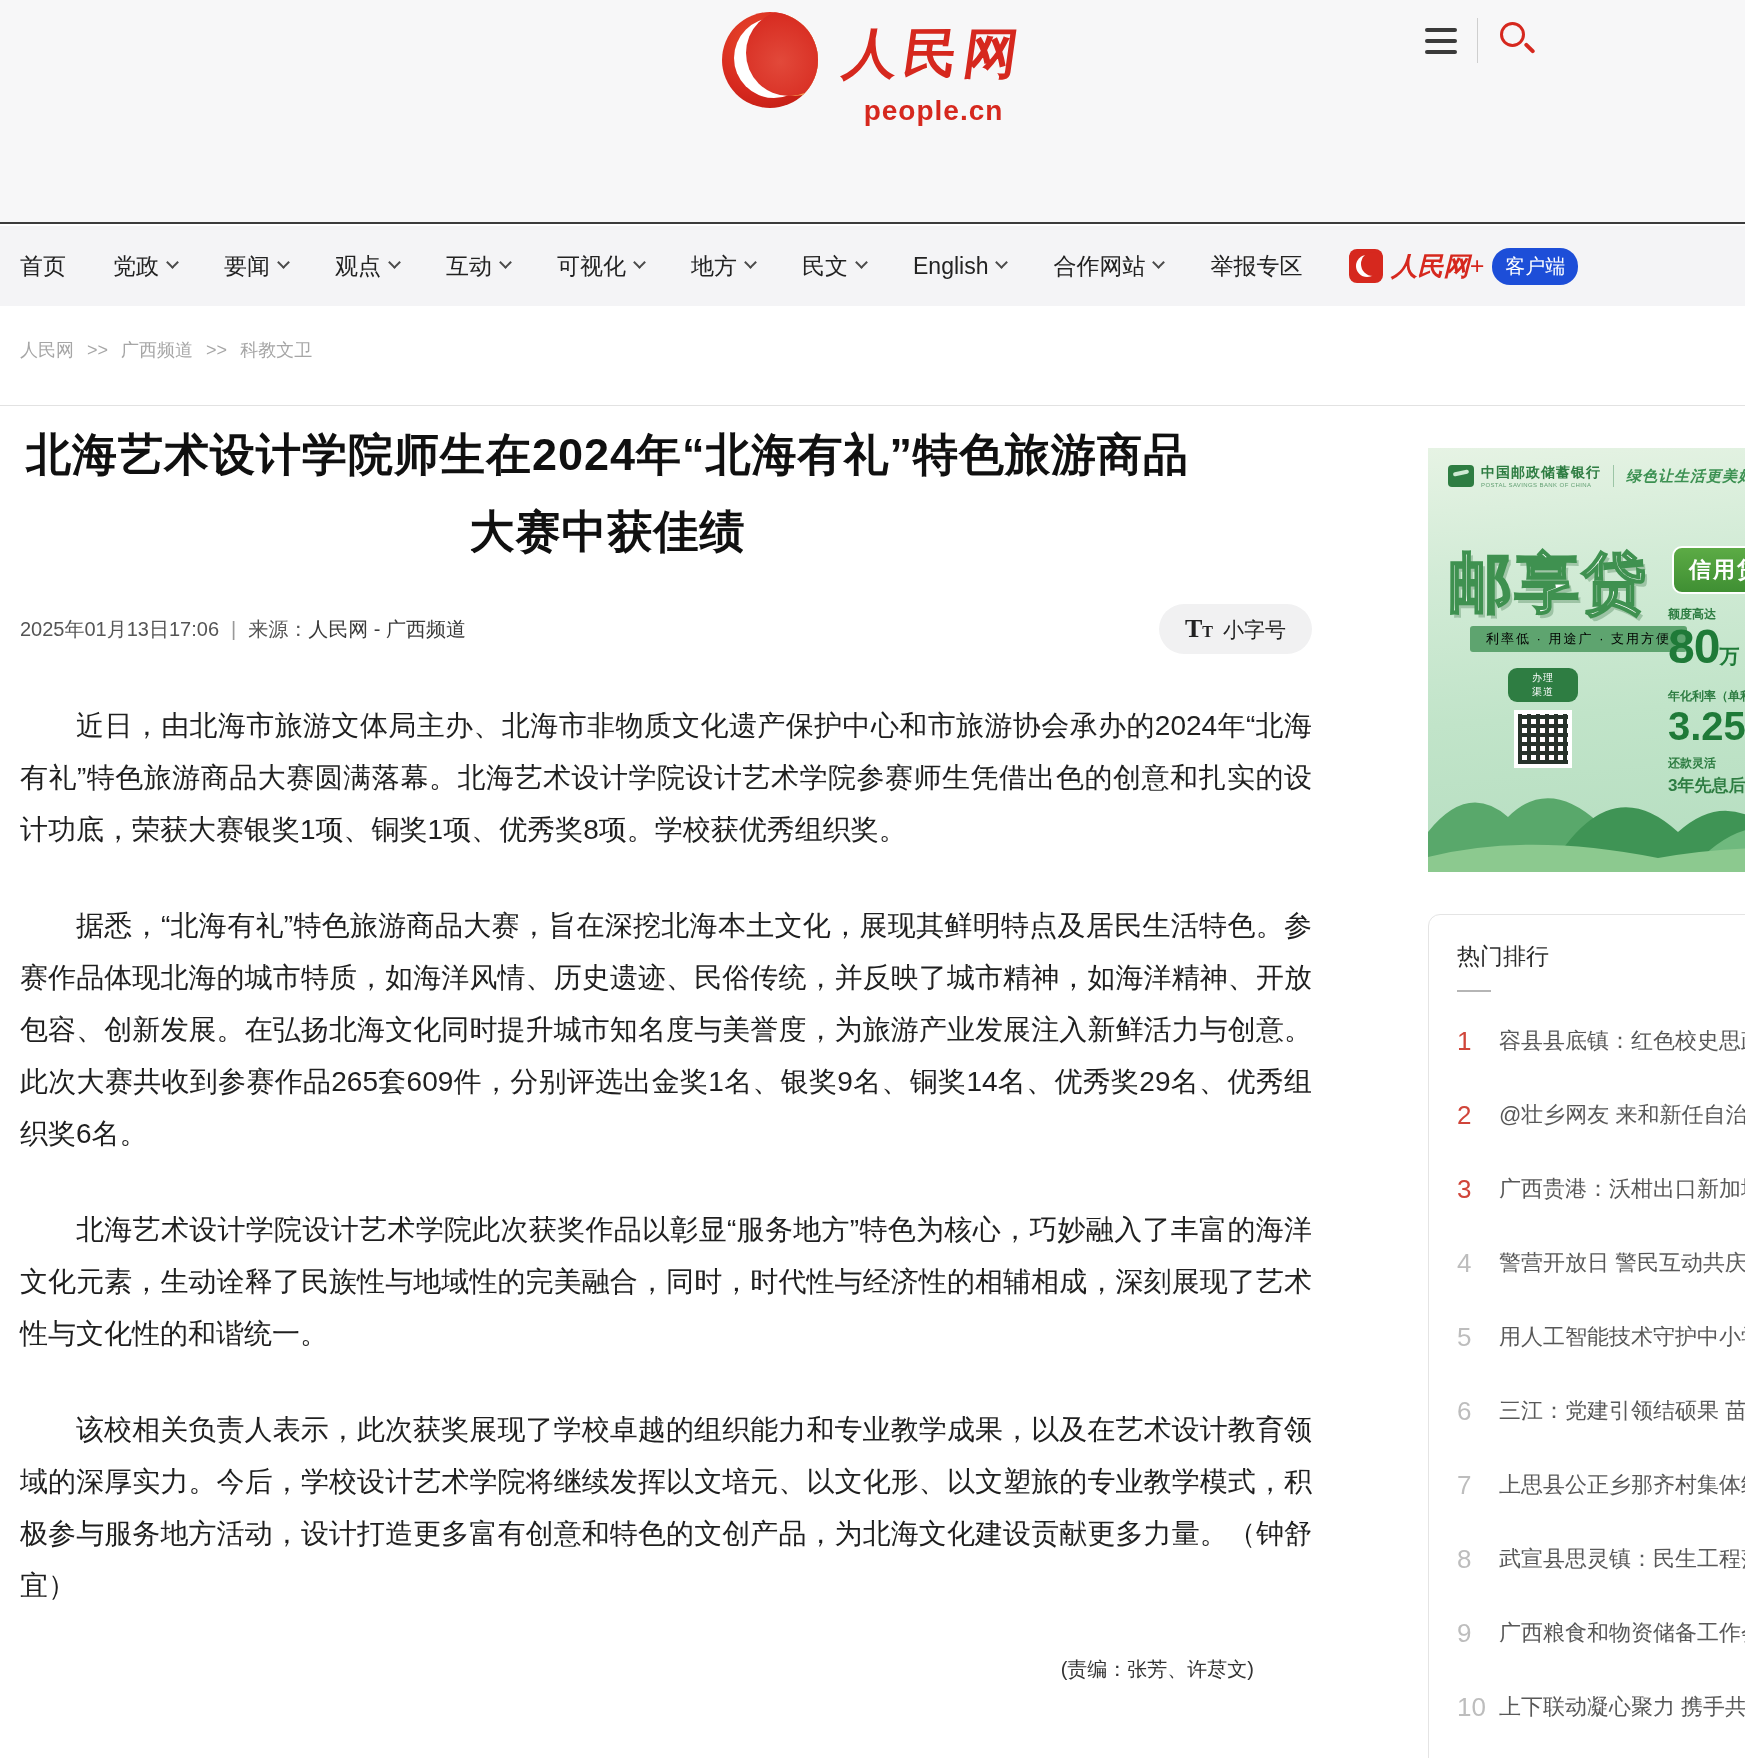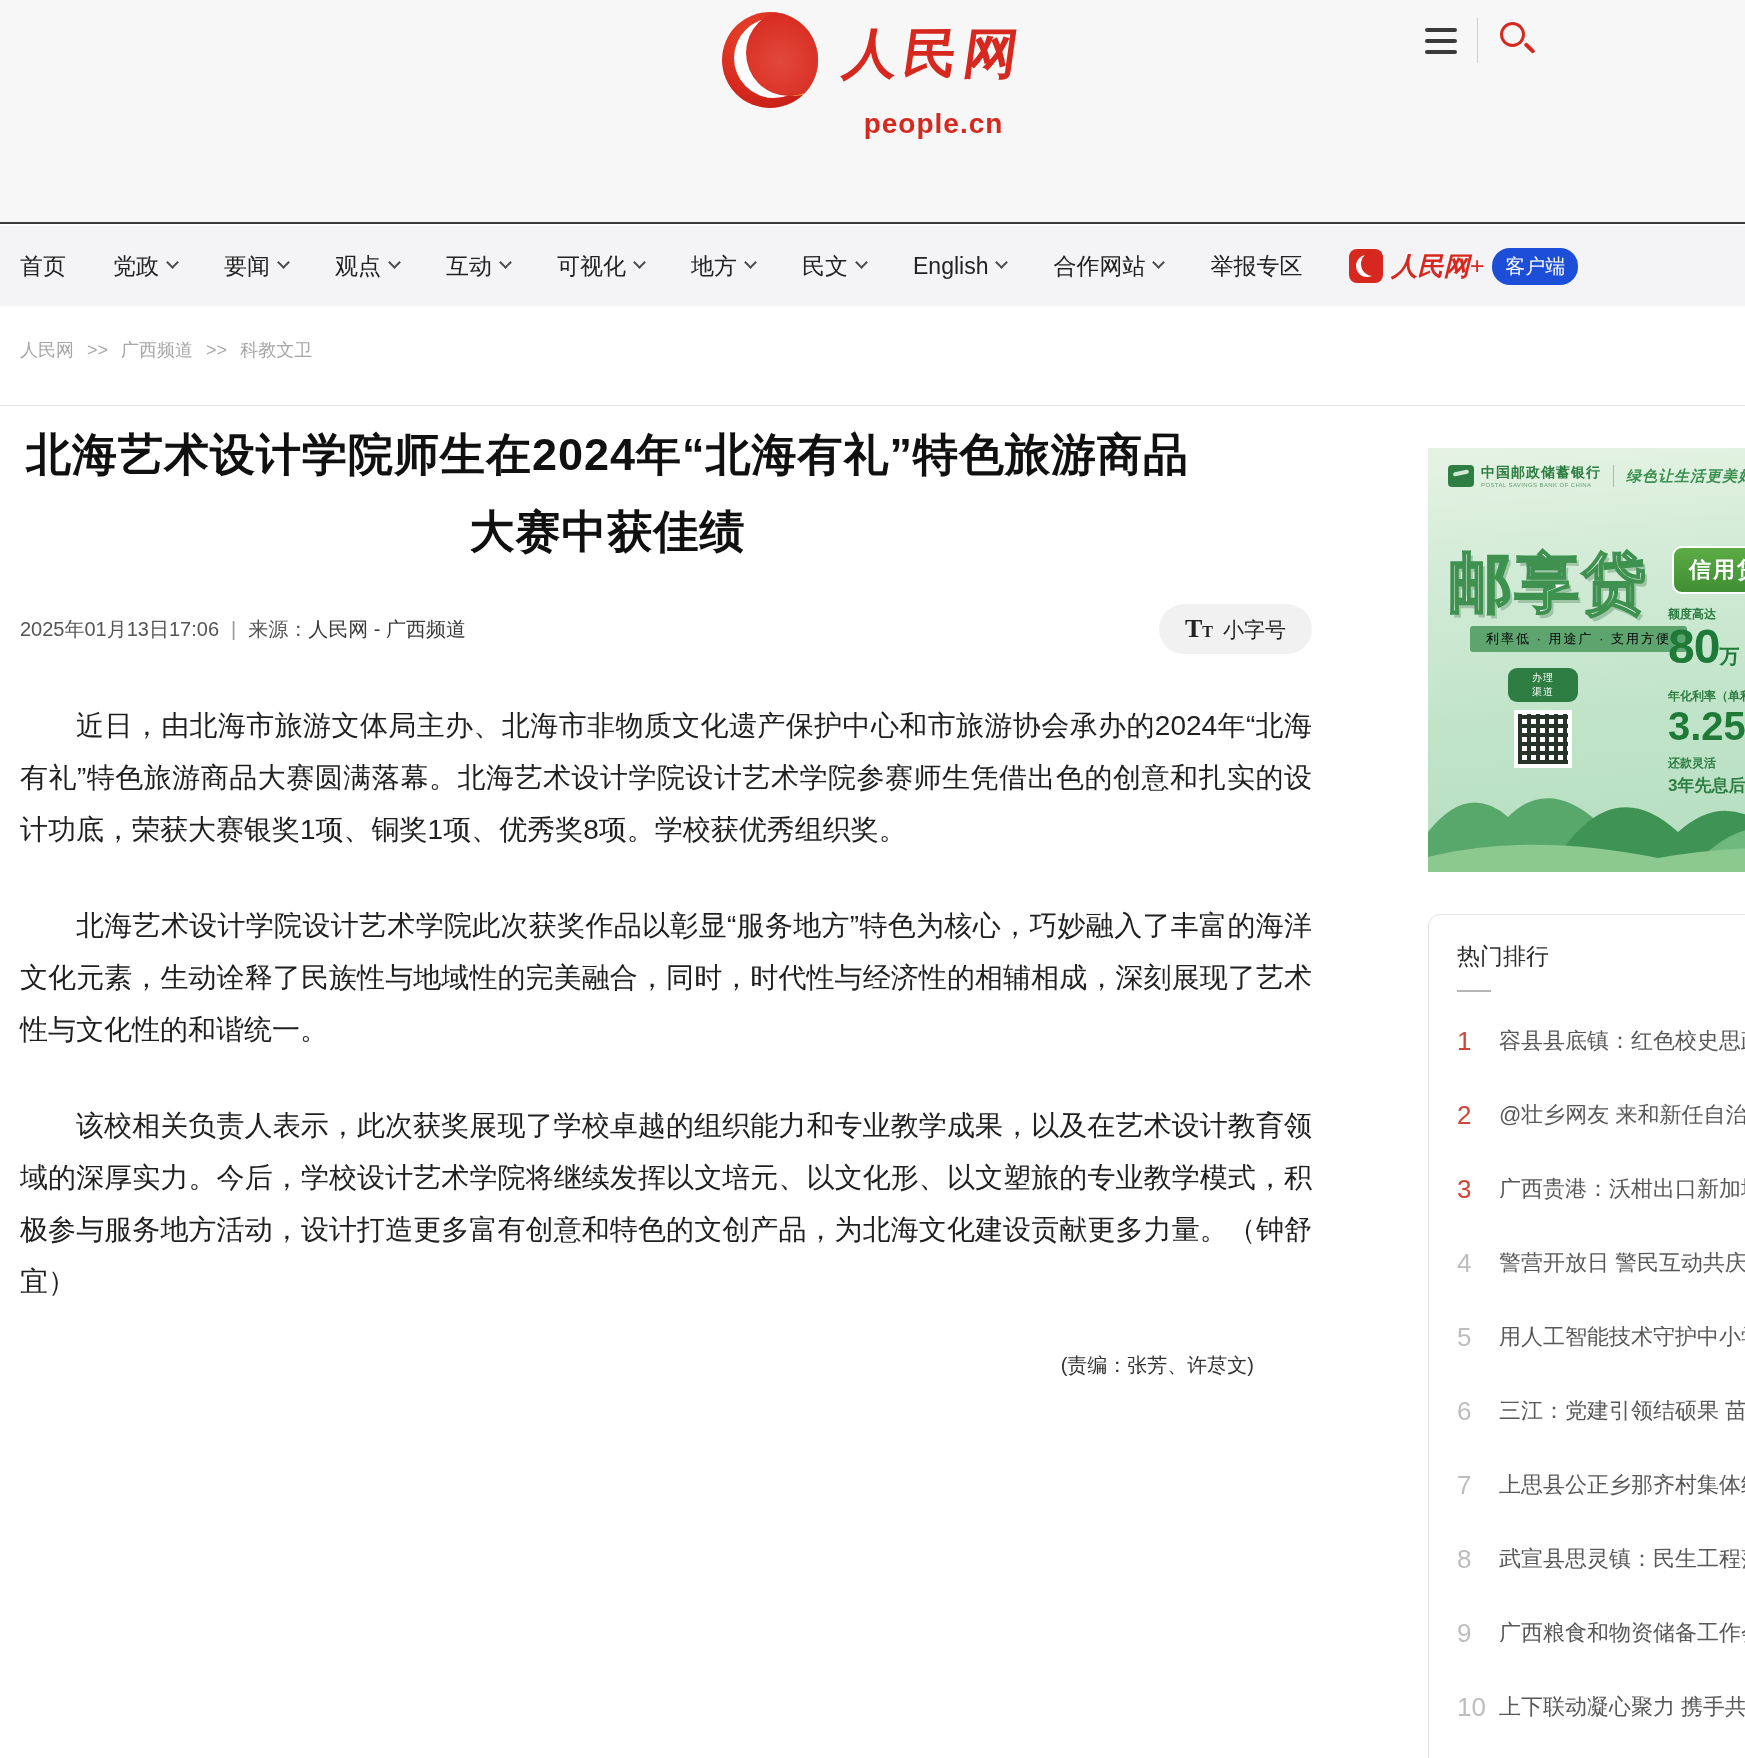--- a/index.html
+++ b/index.html
@@ -17,21 +17,21 @@
   .sphere-orange { position:absolute; right:-10px; top:2px; width:66px; height:82px;
                    border-radius:50%; background:#f2a04c; }
   .sphere-white { position:absolute; left:12px; top:6px; width:80px; height:80px;
                   border-radius:50%; background:#fff; }
   .sphere-red2 { position:absolute; left:24px; top:-2px; width:86px; height:86px;
                  border-radius:50%;
                  background:radial-gradient(circle at 40% 60%, #e2493a 0%, #d6281e 75%); }
   .logo-texts { display:flex; flex-direction:column; align-items:center; padding-top:6px; }
   .logo-cn { font-size:54px; font-weight:900; color:#d6281e; transform:skewX(-8deg);
              letter-spacing:6px; font-family:"Liberation Serif","DejaVu Serif",serif; }
-  .logo-en { font-size:28px; font-weight:700; color:#d6281e; letter-spacing:1px; margin-top:17px; }
+  .logo-en { font-size:28px; font-weight:700; color:#d6281e; letter-spacing:1px; margin-top:4px; }
 
   
   .nav { position:absolute; left:0; top:226px; width:100%; height:80px; background:#f4f4f6;
          display:flex; align-items:center; padding-left:20px; }
   .nav-item { display:flex; align-items:center; margin-right:47px; font-size:23px;
               color:#222; cursor:pointer; white-space:nowrap; }
   .caret { width:9px; height:9px; border-right:2px solid #4a4a4a; border-bottom:2px solid #4a4a4a;
            transform:rotate(45deg); margin-left:9px; margin-top:-7px; }
   .client-badge { display:flex; align-items:center; cursor:pointer; margin-right:0; }
   .cb-icon { position:relative; width:34px; height:34px; background:#d6281e; border-radius:8px; overflow:hidden; }
@@ -221,20 +221,21 @@
       <span class="meta-src-label">来源：</span>
       <span class="meta-src">人民网 - 广西频道</span>
       <div class="font-pill">
         <span class="t-big">T</span>
         <span class="t-small">T</span>
         <span class="font-pill-label">小字号</span>
       </div>
     </div>
     <div class="body-text">
       <p>近日，由北海市旅游文体局主办、北海市非物质文化遗产保护中心和市旅游协会承办的2024年“北海有礼”特色旅游商品大赛圆满落幕。北海艺术设计学院设计艺术学院参赛师生凭借出色的创意和扎实的设计功底，荣获大赛银奖1项、铜奖1项、优秀奖8项。学校获优秀组织奖。</p>
+      <p>据悉，“北海有礼”特色旅游商品大赛，旨在深挖北海本土文化，展现其鲜明特点及居民生活特色。参赛作品体现北海的城市特质，如海洋风情、历史遗迹、民俗传统，并反映了城市精神，如海洋精神、开放包容、创新发展。在弘扬北海文化同时提升城市知名度与美誉度，为旅游产业发展注入新鲜活力与创意。此次大赛共收到参赛作品265套609件，分别评选出金奖1名、银奖9名、铜奖14名、优秀奖29名、优秀组织奖6名。</p>
       <p>北海艺术设计学院设计艺术学院此次获奖作品以彰显“服务地方”特色为核心，巧妙融入了丰富的海洋文化元素，生动诠释了民族性与地域性的完美融合，同时，时代性与经济性的相辅相成，深刻展现了艺术性与文化性的和谐统一。</p>
       <p>该校相关负责人表示，此次获奖展现了学校卓越的组织能力和专业教学成果，以及在艺术设计教育领域的深厚实力。今后，学校设计艺术学院将继续发挥以文培元、以文化形、以文塑旅的专业教学模式，积极参与服务地方活动，设计打造更多富有创意和特色的文创产品，为北海文化建设贡献更多力量。（钟舒宜）</p>
     </div>
     <div class="editor">(责编：张芳、许荩文)</div>
   </div>
 
   <div class="ad">
     <div class="ad-top">
       <div class="bank-logo">
           <i></i>

